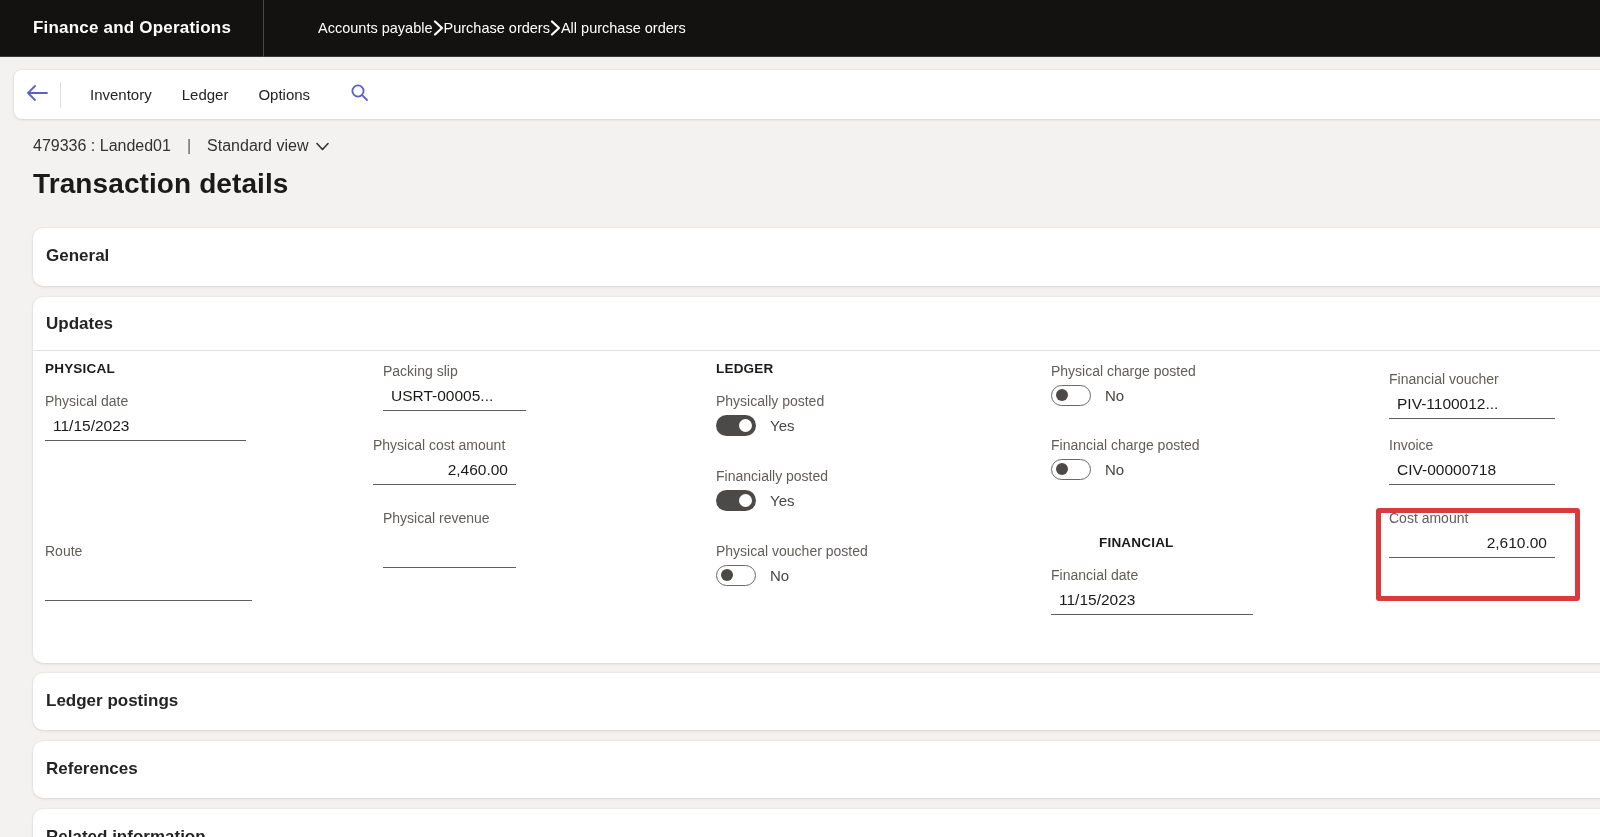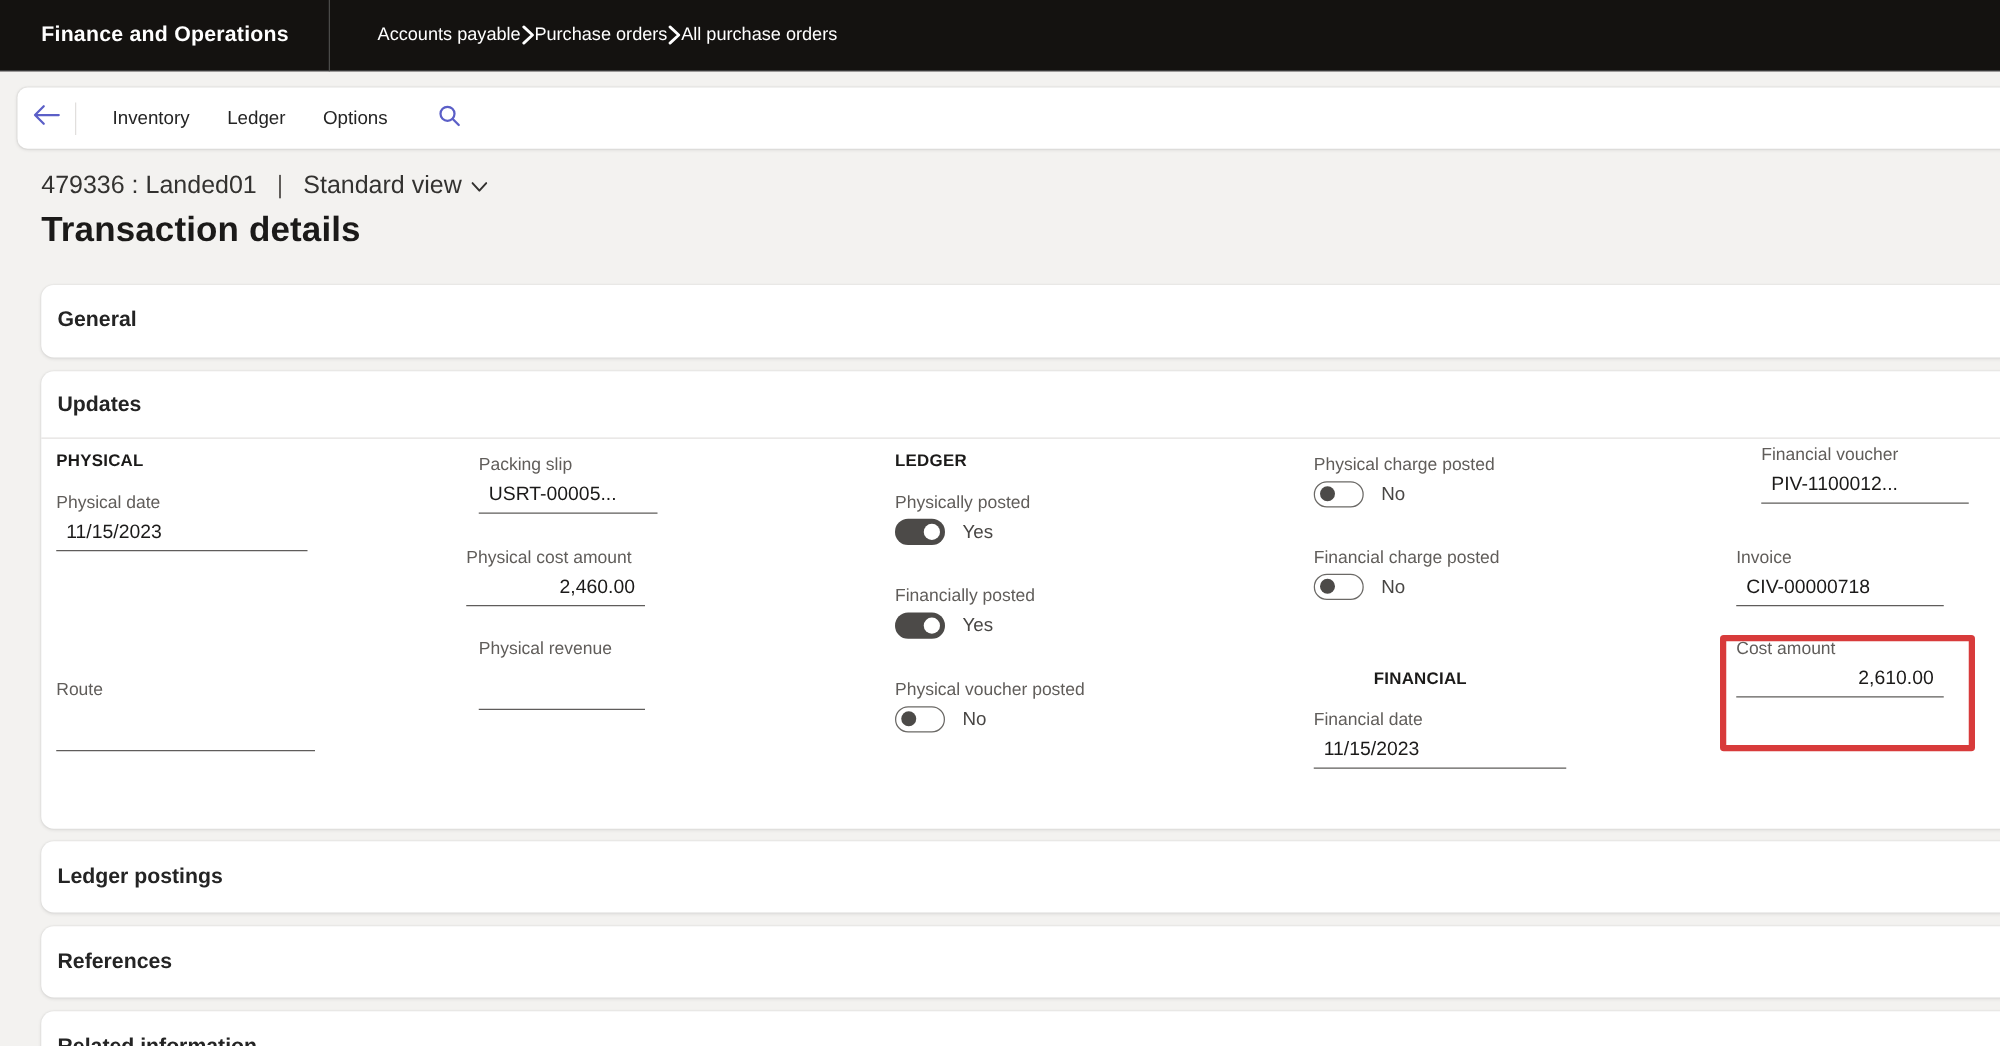--- a/index.html
+++ b/index.html
@@ -17,21 +17,21 @@
     border-bottom:1px solid #3a3a3a;
   }
   .app-title {
     color:#ffffff; font-weight:700; font-size:17px; letter-spacing:.2px;
     padding-left:33px;
   }
   .topbar-sep {
     width:1px; height:57px; background:#4a4a48; margin-left:32px;
   }
   .breadcrumb {
-    display:flex; margin-left:38px;
+    display:flex; margin-left:54px;
   }
   .crumb { color:#ffffff; font-size:14.5px; }
   .crumb-chevron { display:flex; align-items:center; }
 
   
   .toolbar {
     position:absolute; left:14px; top:70px; width:1596px; height:49px;
     background:#ffffff; border-radius:8px;
     box-shadow:0 1px 3px rgba(0,0,0,.10), 0 0 0 1px rgba(0,0,0,.03);
     display:flex; align-items:center;
@@ -46,21 +46,21 @@
     display:flex; align-items:center; cursor:pointer;
   }
   .search-btn {
     width:44px; height:100%; display:flex; align-items:center; justify-content:center;
     cursor:pointer; margin-left:12px;
   }
 
   
   .record-row {
     position:absolute; left:33px; top:137px;
-    display:flex; align-items:center; font-size:20px; color:#333230;
+    display:flex; align-items:center; font-size:16px; color:#333230;
   }
   .record-id { }
   .record-pipe { margin:0 16px; color:#605d5a; }
   .view-switch { display:flex; align-items:flex-start; gap:8px; cursor:pointer; }
   .page-title {
     position:absolute; left:33px; top:168px;
     font-size:28px; font-weight:700; color:#1b1a19; letter-spacing:.1px;
   }
 
   
@@ -260,21 +260,21 @@
           </div>
         <span class="tstate">No</span>
       </div>
     </div>
     <div class="group-header" style="left:1066px; top:238px;">FINANCIAL</div>
     <div class="field" style="left:1018px; top:270px; width:202px;">
       <div class="flabel">Financial date</div>
       <div class="fvalue">11/15/2023</div>
     </div>
 
-    <div class="field" style="left:1356px; top:58px; width:166px;margin-left:20px;">
+    <div class="field" style="left:1356px; top:74px; width:166px;">
       <div class="flabel">Financial voucher</div>
       <div class="fvalue">PIV-1100012...</div>
     </div>
     <div class="field" style="left:1356px; top:140px; width:166px;">
       <div class="flabel">Invoice</div>
       <div class="fvalue">CIV-00000718</div>
     </div>
     <div class="field" style="left:1356px; top:213px; width:166px;">
       <div class="flabel">Cost amount</div>
       <div class="fvalue num">2,610.00</div>

